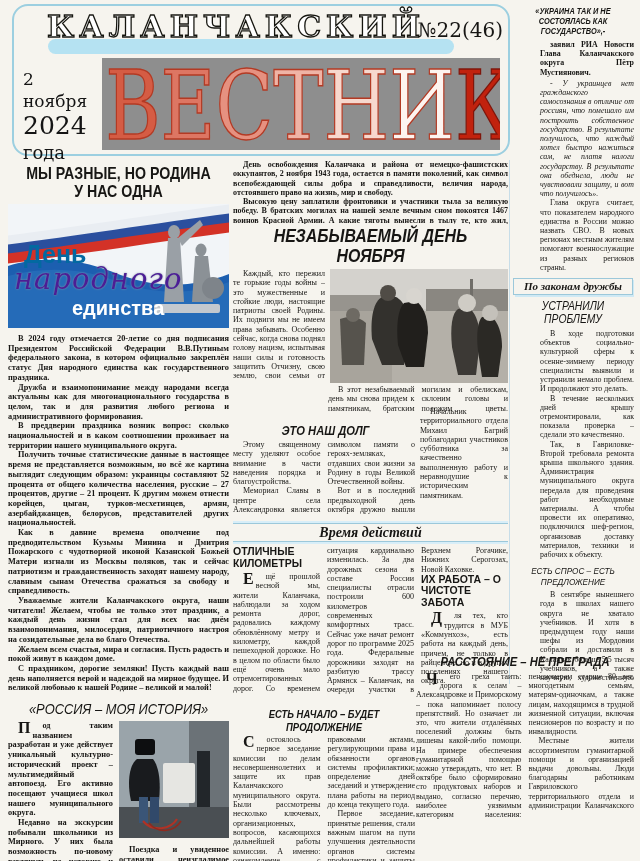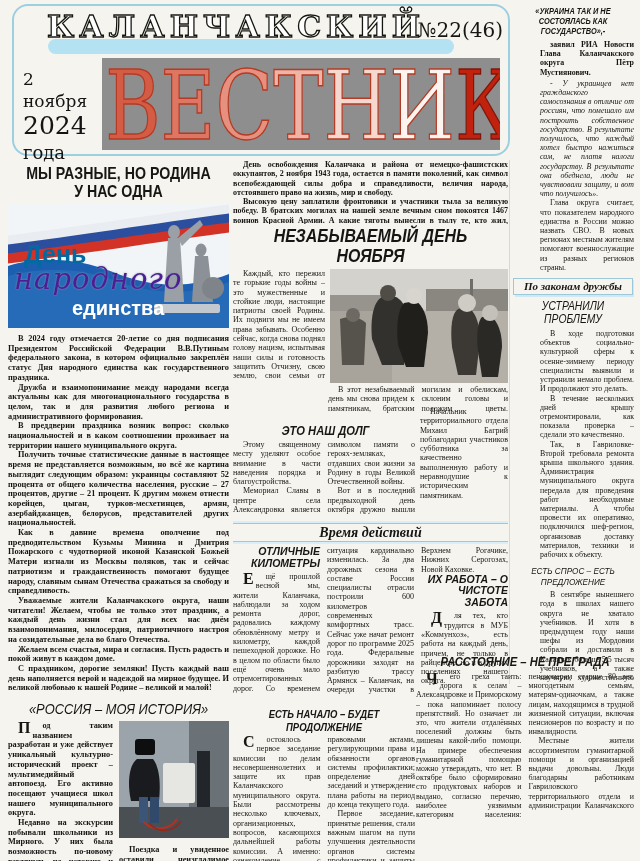--- a/index.html
+++ b/index.html
@@ -64,22 +64,22 @@
   .nov-c1{position:absolute;left:0;top:0;width:92px;height:114px;overflow:hidden;}
   .photo-november{position:absolute;right:0;top:0;width:178px;height:114px;}
   .nov-under{margin-left:95px;width:180px;height:35px;column-count:2;column-gap:7px;overflow:hidden;margin-top:2px;}
   .duty-h{width:185px;font-size:13px;line-height:15px;font-weight:bold;font-style:italic;margin:3px 0 2px;}
   .duty-body{width:182px;height:78px;column-count:2;column-gap:7px;overflow:hidden;}
   .duty-c3{position:absolute;left:187px;top:247px;width:88px;height:98px;overflow:hidden;}
   .band{margin-top:5px;border-top:1px solid #9cc8da;border-bottom:1px solid #9cc8da;
         box-shadow:0 2px 0 #d8eef8, 0 -2px 0 #d8eef8;text-align:center;
         font-family:"Liberation Serif",serif;font-weight:bold;font-style:italic;font-size:14px;line-height:17px;}
   .actions{margin-top:4px;height:156px;column-count:3;column-gap:7px;overflow:hidden;}
-  .actions h3{font-family:"Liberation Sans",sans-serif;font-style:italic;font-weight:bold;
-              font-size:10.5px;line-height:11.5px;text-align:right;margin:0 0 3px;}
+  .actions h3{font-family:"Liberation Sans",sans-serif;font-weight:bold;
+              font-size:10.5px;line-height:11.5px;text-align:left;margin:0 0 3px;}
   .begin-h{width:182px;font-size:11px;line-height:12.5px;font-weight:bold;font-style:italic;margin:6px 0 2px;}
   .begin-body{width:182px;height:146px;column-count:2;column-gap:7px;overflow:hidden;}
   .dc::first-letter{float:left;font-size:16px;line-height:12.5px;padding:1px 2px 0 0;font-weight:bold;
                     font-family:"Liberation Serif",serif;}
 
   
   .sidebar{left:512px;top:6px;width:122px;height:678px;overflow:hidden;}
   .sidebar p{font-size:7.9px;line-height:9.2px;margin-left:28px;}
   .ukr-h{font-size:8.6px;line-height:10px;font-weight:bold;font-style:italic;margin-bottom:4px;}
   .byline{font-weight:bold;margin-bottom:2px;}
@@ -147,21 +147,21 @@
       </svg>
       <div class="bn-den">День</div>
       <div class="bn-nar">народного</div>
       <div class="bn-ed">единства</div>
     </div>
 
     <p class="j">В 2024 году отмечается 20-летие со дня подписания Президентом Российской Федерации В.В.Путиным федерального закона, в котором официально закреплён статус Дня народного единства как государственного праздника.</p>
     <p class="j">Дружба и взаимопонимание между народами всегда актуальны как для многонационального государства в целом, так и для развития любого региона и административного формирования.</p>
     <p class="j">В преддверии праздника возник вопрос: сколько национальностей и в каком соотношении проживает на территории нашего муниципального округа.</p>
     <p class="j">Получить точные статистические данные в настоящее время не представляется возможным, но всё же картина выглядит следующим образом: украинцы составляют 52 процента от общего количества населения, русские – 27 процентов, другие – 21 процент. К другим можем отнести корейцев, цыган, турков-месхетинцев, армян, азербайджанцев, белорусов, представителей других национальностей.</p>
-    <p class="j">Как в давние времена ополчение под предводительством Кузьмы Минина и Дмитрия Пожарского с чудотворной иконой Казанской Божьей Матери изгнали из Москвы поляков, так и сейчас патриотизм и гражданственность помогают будущее народу, славным сынам Отечества сражаться за свободу и справедливость.</p>
+    <p class="j">Как в давние времена ополчение под предводительством Кузьмы Минина и Дмитрия Пожарского с чудотворной иконой Казанской Божьей Матери изгнали из Москвы поляков, так и сейчас патриотизм и гражданственность заходят нашему народу, славным сынам Отечества сражаться за свободу и справедливость.</p>
     <p class="j">Уважаемые жители Каланчакского округа, наши читатели! Желаем, чтобы не только этот праздник, а каждый день жизни стал для всех нас днём взаимопонимания, милосердия, патриотичного настроя на созидательные дела во благо Отечества.</p>
     <p class="j">Желаем всем счастья, мира и согласия. Пусть радость и покой живут в каждом доме.</p>
     <p class="j">С праздником, дорогие земляки! Пусть каждый ваш день наполняется верой и надеждой на мирное будущее. И великой любовью к нашей Родине – великой и малой!</p>
 
     <div class="hc history-h">«РОССИЯ – МОЯ ИСТОРИЯ»</div>
     <div class="hist-row">
       <div class="hist-c1">
         <p class="j dc">Под таким названием разработан и уже действует уникальный культурно-исторический проект – мультимедийный автопоезд. Его активно посещают учащиеся школ нашего муниципального округа.</p>
         <p class="j">Недавно на экскурсии побывали школьники из Мирного. У них была возможность по-новому взглянуть на историю и культуру великой страны, России. Ребята погрузились в особую атмосферу, наполненную интерактивными экспонатами и современными технологиями. Виртуальная реальность и аудиовизуальные эффекты позволили экскурсантам активно взаимодействовать с экспозициями.</p>
       </div>

